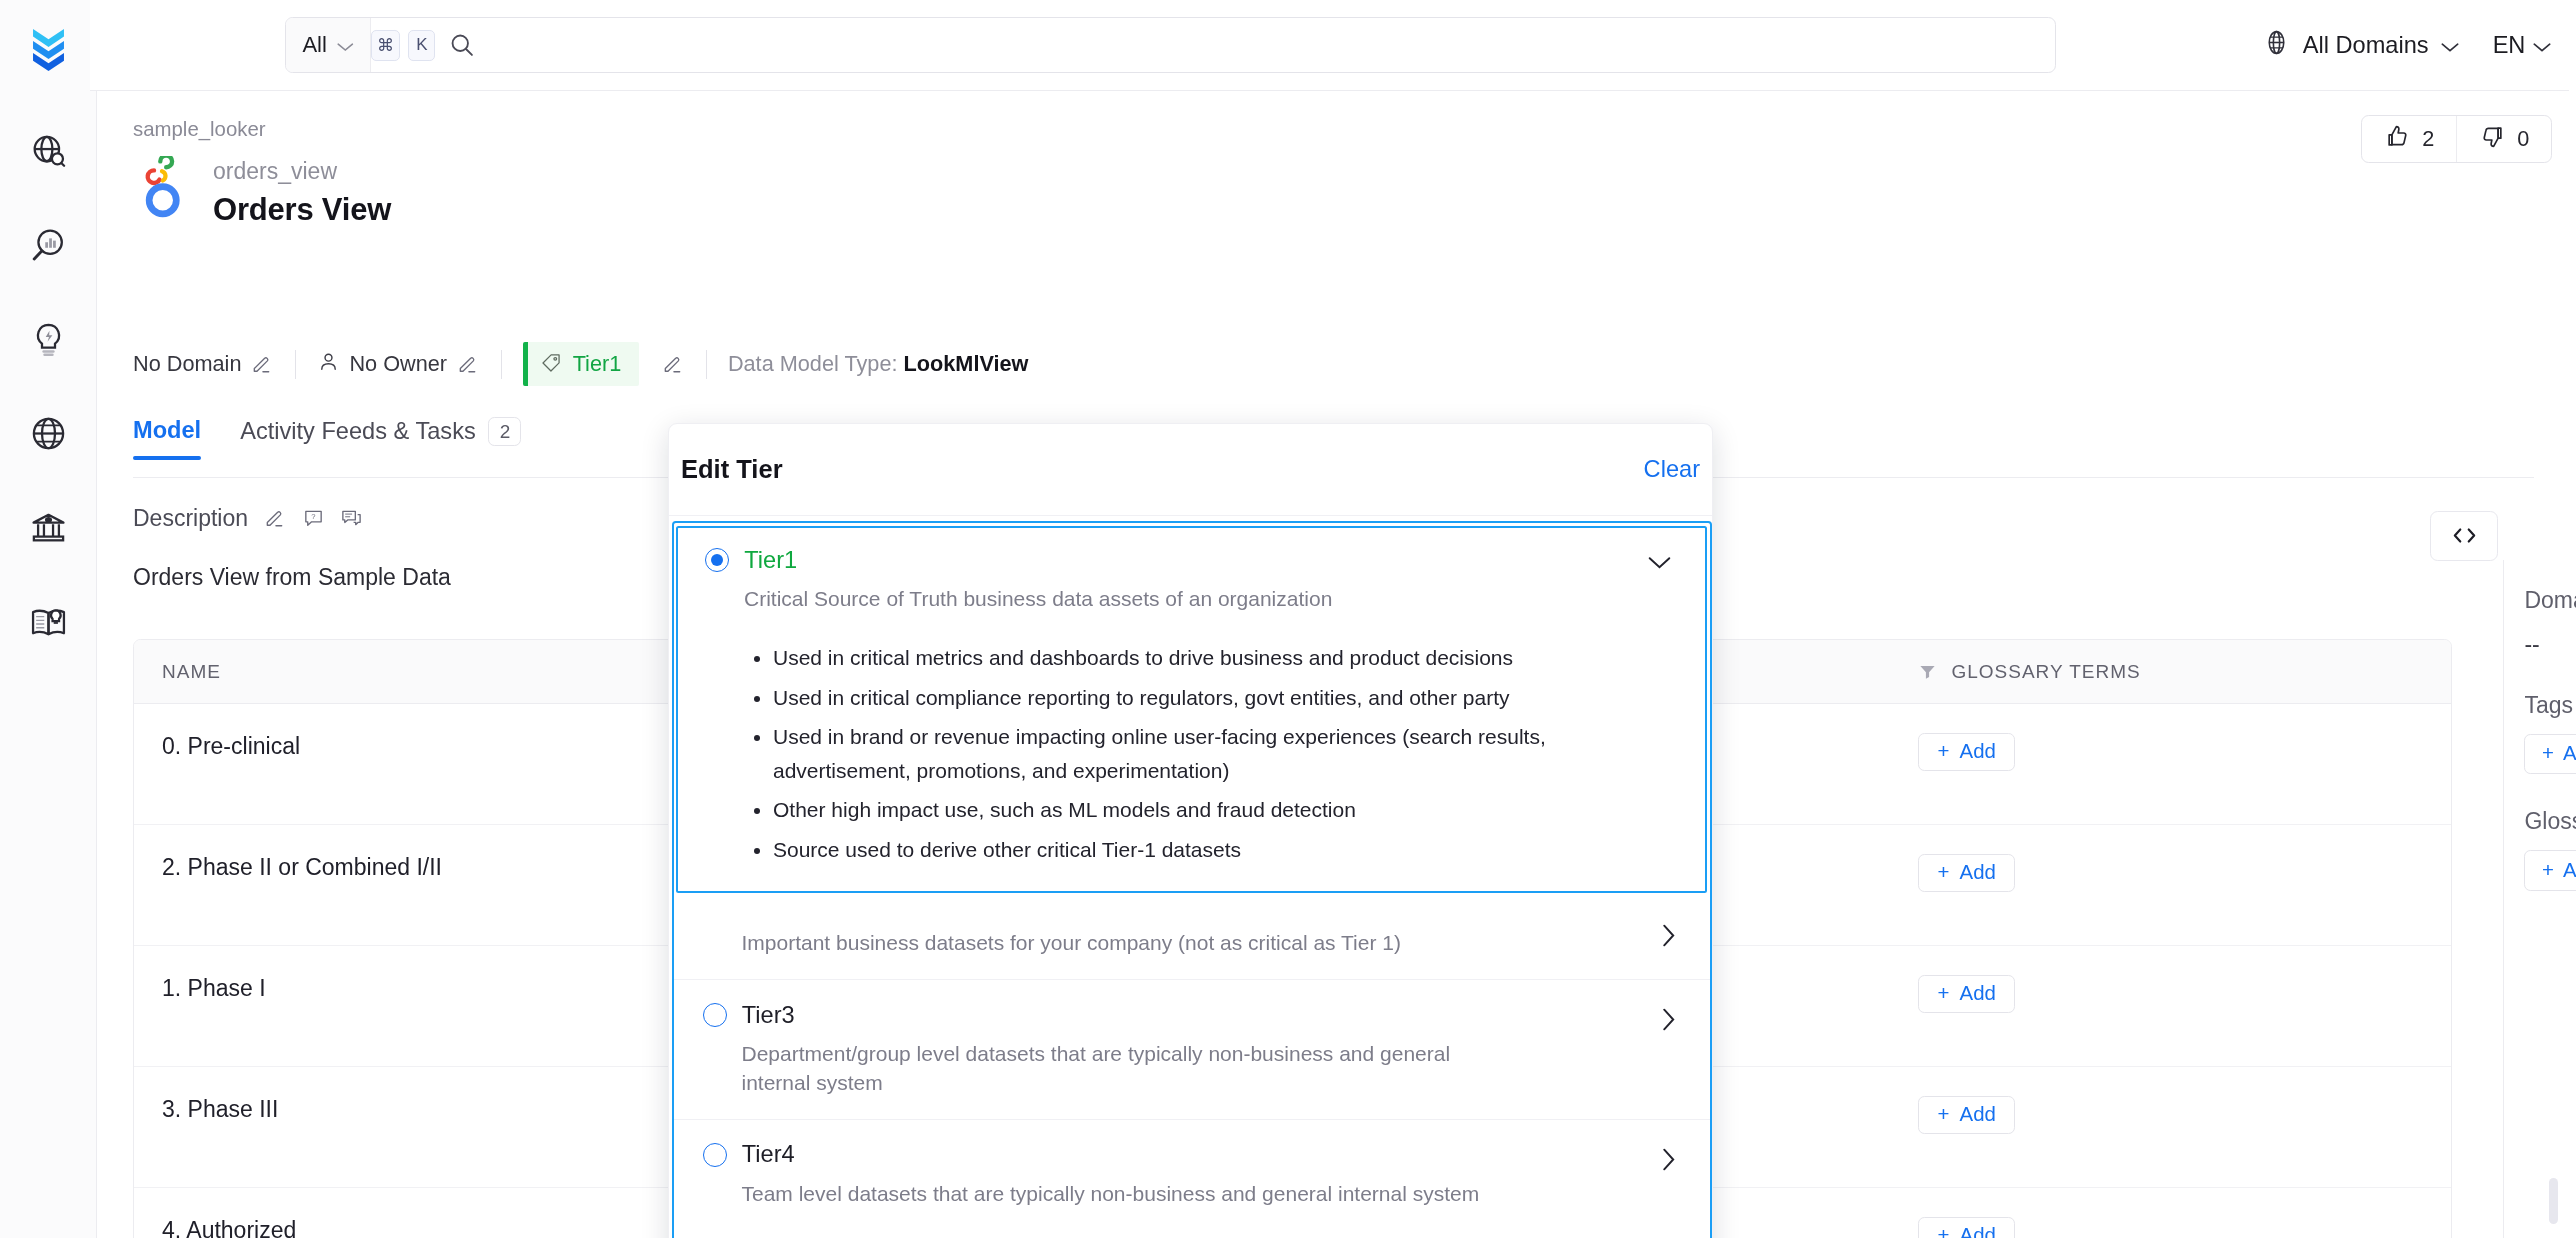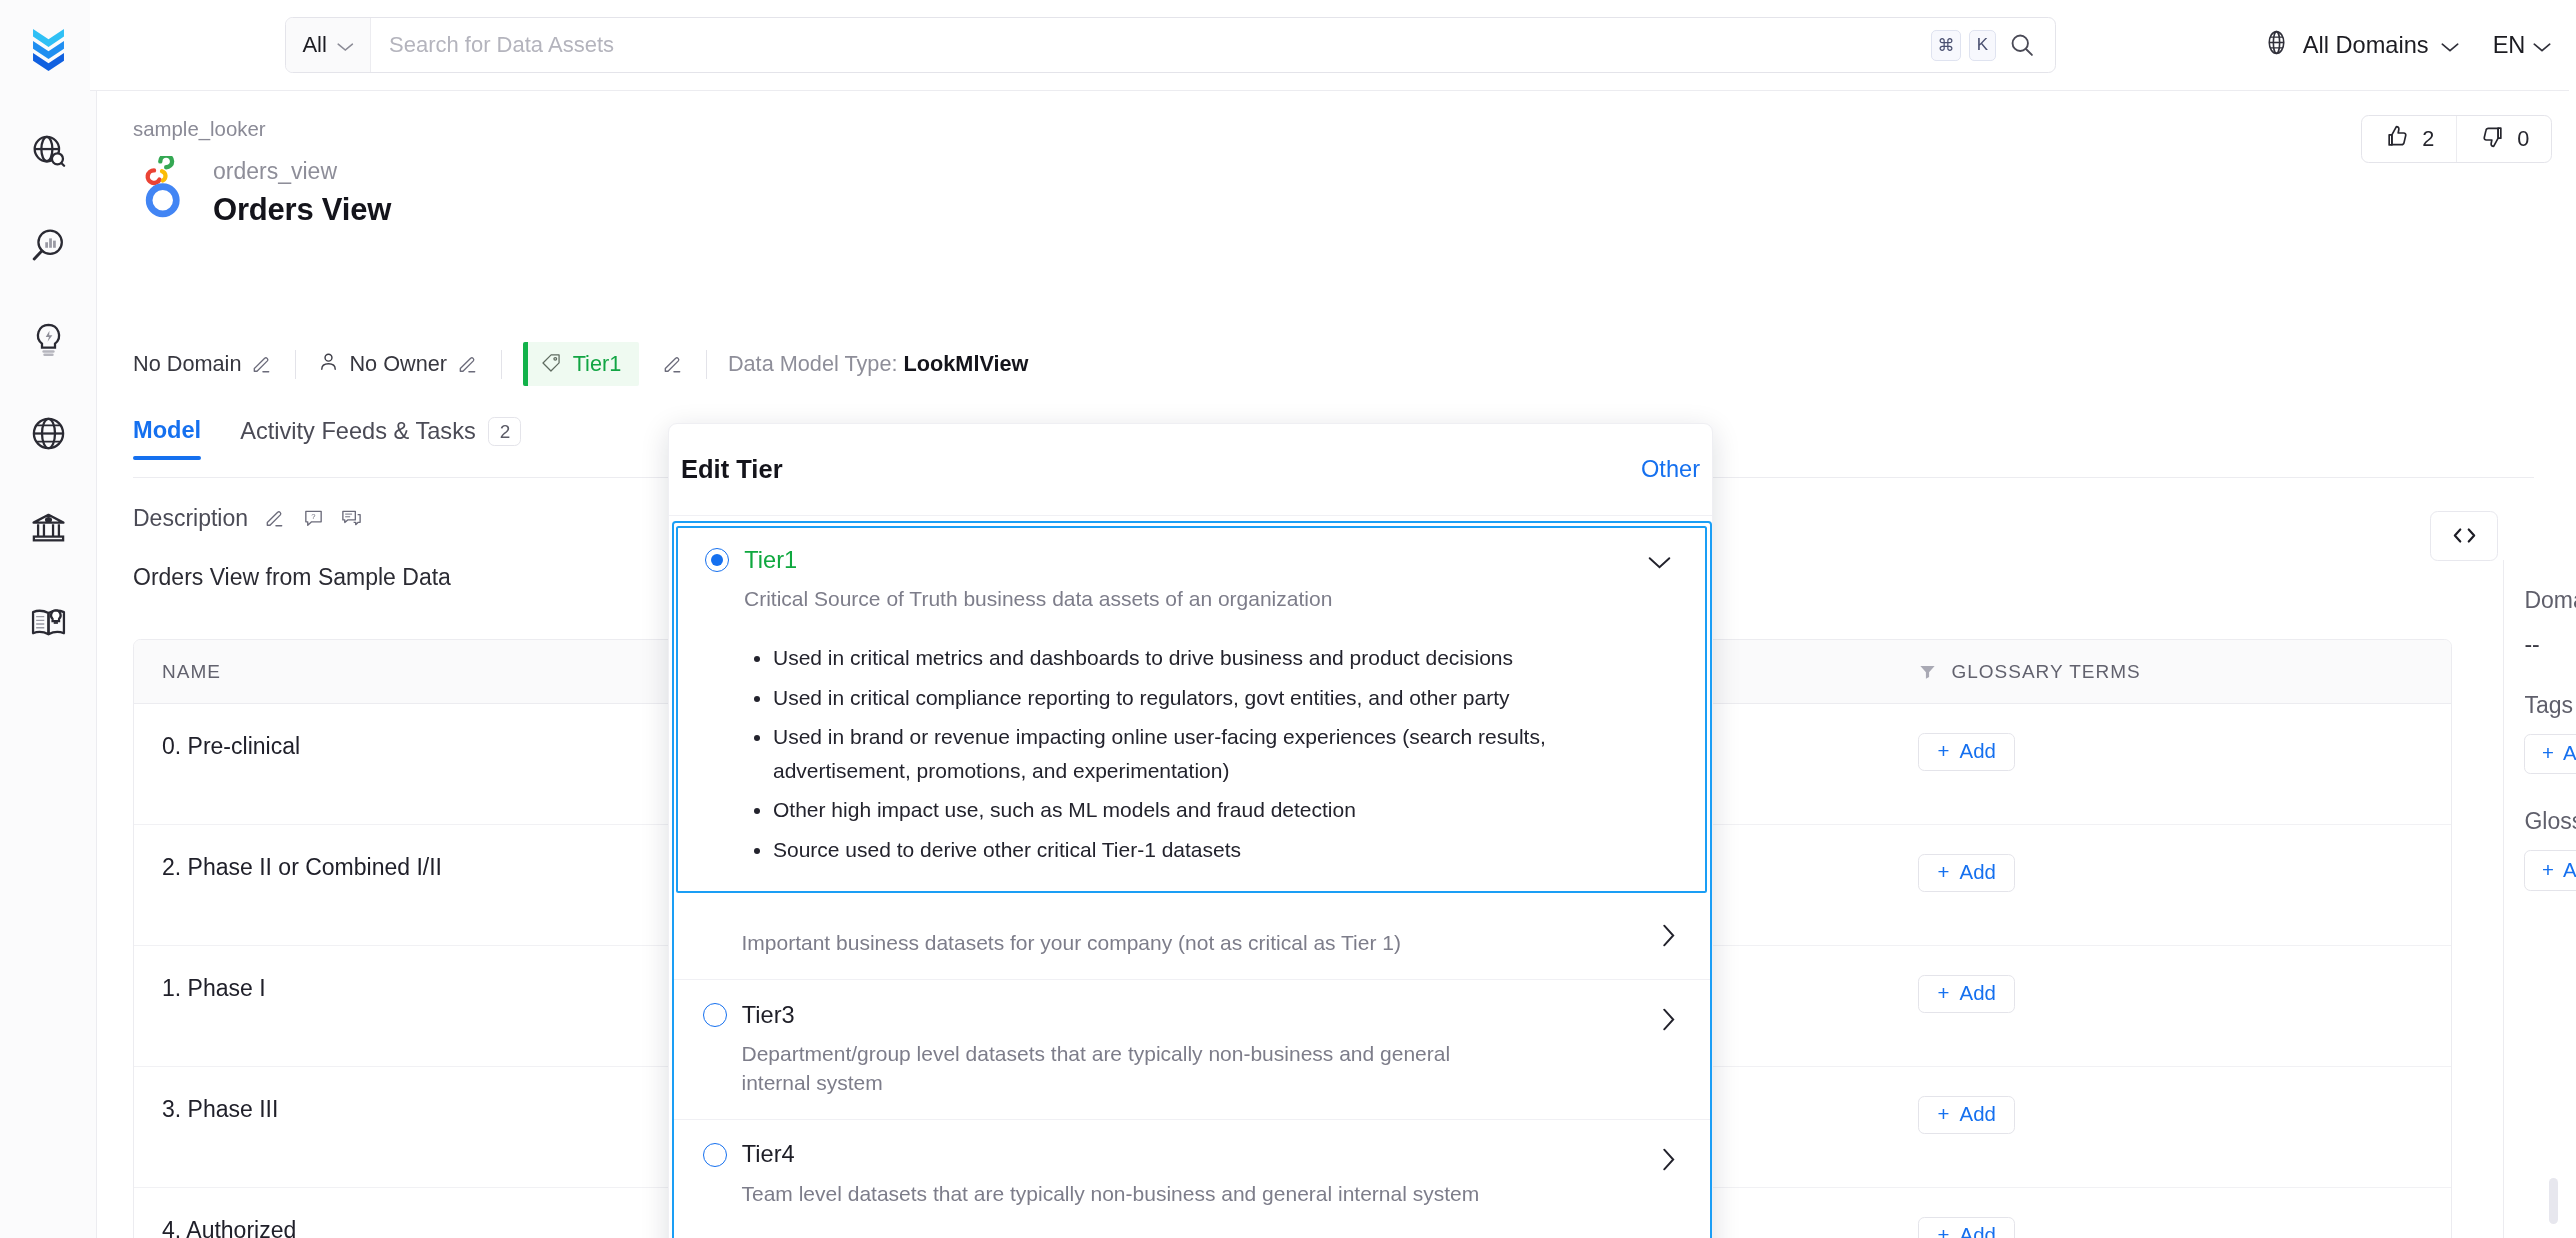--- a/index.html
+++ b/index.html
@@ -262,21 +262,20 @@
   <div class="topbar">
     <div class="searchwrap">
       <div class="searchcat">
         <span>All</span>
         <span>
           <svg width="16.6" height="10.2" viewBox="0 0 14 8" fill="none" stroke="#8b8b96" stroke-width="1.3">
               <path d="M1 1.5 7 6.5 13 1.5" stroke-linecap="round"></path>
             </svg>
         </span>
       </div>
-      <input class="searchinput" value="" placeholder="Search for Data Assets" style="">
       <div class="searchkeys">
         <span class="kbd">⌘</span>
         <span class="kbd">K</span>
         <span style="margin-left:3.8px;display:flex;">
           <svg width="28" height="28" viewBox="0 0 24 24" fill="none" stroke="#4a4a56" stroke-width="1.6">
             <circle cx="10.5" cy="10.5" r="6.6"></circle>
               <line x1="15.4" y1="15.4" x2="20.5" y2="20.5" stroke-linecap="round"></line>
           </svg>
         </span>
       </div>
@@ -525,21 +524,21 @@
       <div class="rp-addbtn">
         <span>+</span>
         <span>Add</span>
       </div>
     </div>
     <div class="scrollthumb"></div>
 
     <div class="popover">
       <div class="pop-head">
         <div class="pop-title">Edit Tier</div>
-        <div class="pop-clear">Other</div>
+        <div class="pop-clear">Clear</div>
       </div>
 
       <div class="pop-body">
 
         <div class="tier-row selected">
           <div class="tier-top">
             <span class="radio on"></span>
             <span class="tier-name t1">Tier1</span>
           </div>
           <span class="tier-chev">

